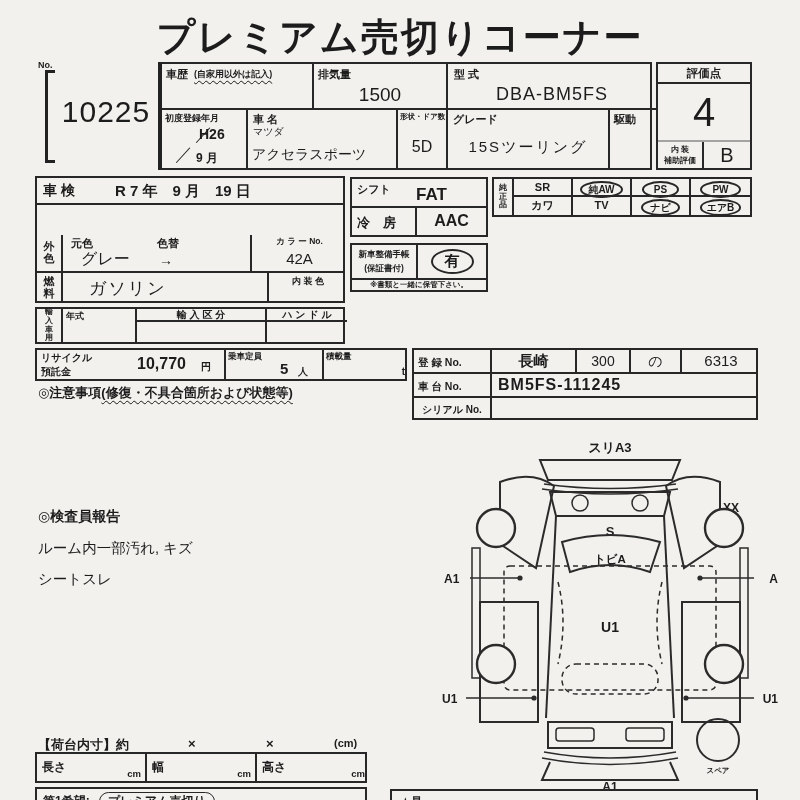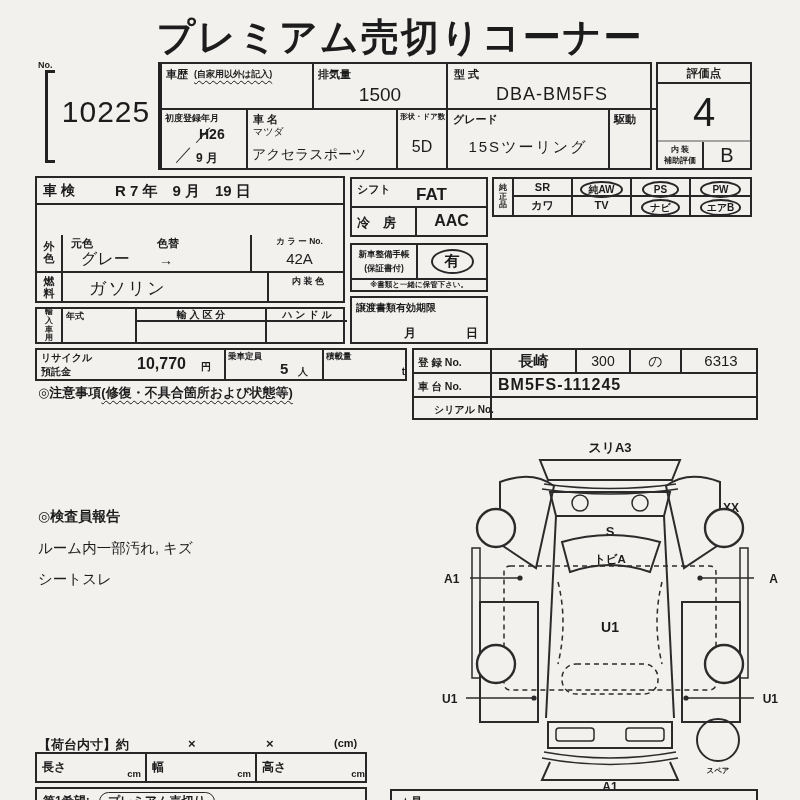--- a/index.html
+++ b/index.html
@@ -142,25 +142,20 @@
   <div class="abs bx" style="left:350px;top:243px;width:138px;height:49px;">
     <div class="abs c b" style="left:0;top:0;width:66px;height:35px;border-right:2px solid #272727;font-size:8.5px;line-height:1.6;padding-top:3px;">
       <span>新車整備手帳</span><br><span>(保証書付)</span>
     </div>
     <div class="abs c" style="left:66px;top:0;right:0;height:35px;">
       <span class="oval b" style="margin-top:4px;font-size:15px;padding:1px 12px;">有</span>
     </div>
     <div class="abs c b" style="left:0;right:0;bottom:0;height:12px;border-top:2px solid #272727;font-size:7.5px;line-height:10px;">※書類と一緒に保管下さい。</div>
   </div>
 
-  <div class="abs bx" style="left:350px;top:296px;width:138px;height:48px;">
-    <span class="abs b" style="left:4px;top:3px;font-size:10px;">譲渡書類有効期限</span>
-    <span class="abs b" style="left:52px;top:27px;font-size:12px;">月</span>
-    <span class="abs b" style="left:114px;top:27px;font-size:12px;">日</span>
-  </div>
 
   <div class="abs bx" style="left:492px;top:177px;width:260px;height:40px;">
     <div class="abs" style="left:0;top:0;width:20px;height:100%;border-right:2px solid #272727;display:flex;align-items:center;">
       <div class="stack" style="width:1.1em;font-size:8px;">純正品</div>
     </div>
     <div class="abs c" style="left:20px;top:0;width:59px;height:18px;border-right:2px solid #272727;border-bottom:2px solid #272727;font-size:11px;font-weight:bold;line-height:16px;"><span>SR</span></div>
     <div class="abs c" style="left:79px;top:0;width:59px;height:18px;border-right:2px solid #272727;border-bottom:2px solid #272727;"><span class="oval b" style="font-size:10px;padding:0 6px;line-height:13px;margin-top:1px;">純AW</span></div>
     <div class="abs c" style="left:138px;top:0;width:59px;height:18px;border-right:2px solid #272727;border-bottom:2px solid #272727;"><span class="oval b" style="font-size:10px;padding:0 10px;line-height:13px;margin-top:1px;">PS</span></div>
     <div class="abs c" style="left:197px;top:0;width:59px;height:18px;border-bottom:2px solid #272727;"><span class="oval b" style="font-size:10px;padding:0 10px;line-height:13px;margin-top:1px;">PW</span></div>
     <div class="abs c" style="left:20px;top:18px;width:59px;height:18px;border-right:2px solid #272727;font-size:11px;font-weight:bold;line-height:17px;"><span>カワ</span></div>
@@ -198,21 +193,21 @@
       <div class="abs c" style="left:161px;top:0;width:54px;height:100%;border-left:2px solid #272727;font-size:14px;line-height:22px;">300</div>
       <div class="abs c" style="left:215px;top:0;width:51px;height:100%;border-left:2px solid #272727;font-size:14px;line-height:22px;">の</div>
       <div class="abs c" style="left:266px;top:0;width:80px;height:100%;border-left:2px solid #272727;font-size:15px;line-height:22px;">6313</div>
     </div>
     <div class="abs" style="left:0;top:24px;width:100%;height:24px;border-bottom:2px solid #272727;">
       <div class="abs b" style="left:4px;top:6px;font-size:10.5px;">車 台 No.</div>
       <div class="abs" style="left:76px;top:0;width:1px;height:100%;border-left:2px solid #272727;"></div>
       <span class="abs b" style="left:84px;top:2px;font-size:16px;letter-spacing:1px;">BM5FS-111245</span>
     </div>
     <div class="abs" style="left:0;top:48px;width:100%;height:22px;">
-      <div class="abs b" style="left:20px;top:5px;font-size:10px;">シリアル No.</div>
+      <div class="abs b" style="left:8px;top:5px;font-size:10px;">シリアル No.</div>
       <div class="abs" style="left:76px;top:0;width:1px;height:100%;border-left:2px solid #272727;"></div>
       <span class="abs" style="left:84px;top:3px;font-size:13px;"></span>
     </div>
   </div>
 
   <div class="abs" style="left:38px;top:508px;width:330px;">
     <div class="b" style="font-size:14px;">◎検査員報告</div>
     <div style="font-size:14.5px;margin-top:13px;">ルーム内一部汚れ, キズ</div>
     <div style="font-size:14.5px;margin-top:12px;">シートスレ</div>
   </div>

